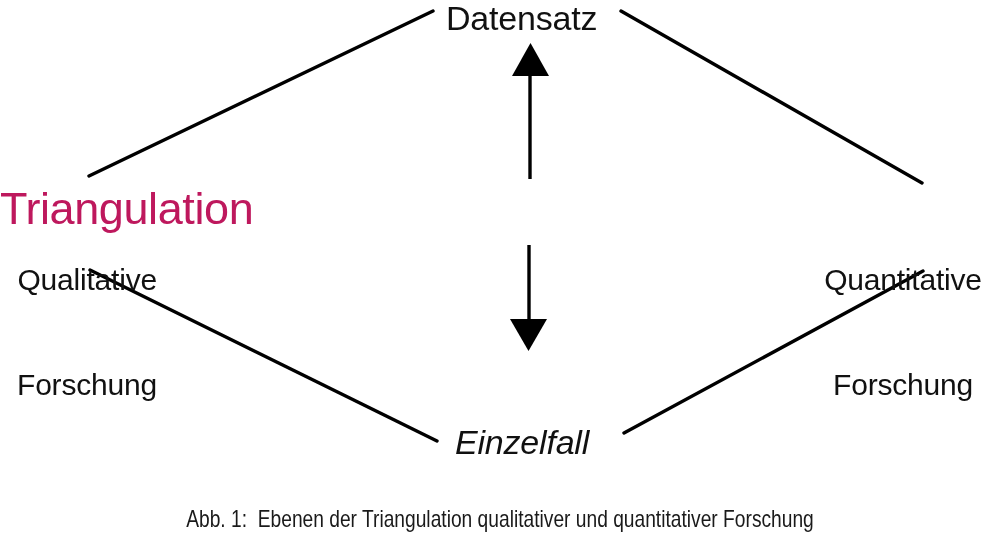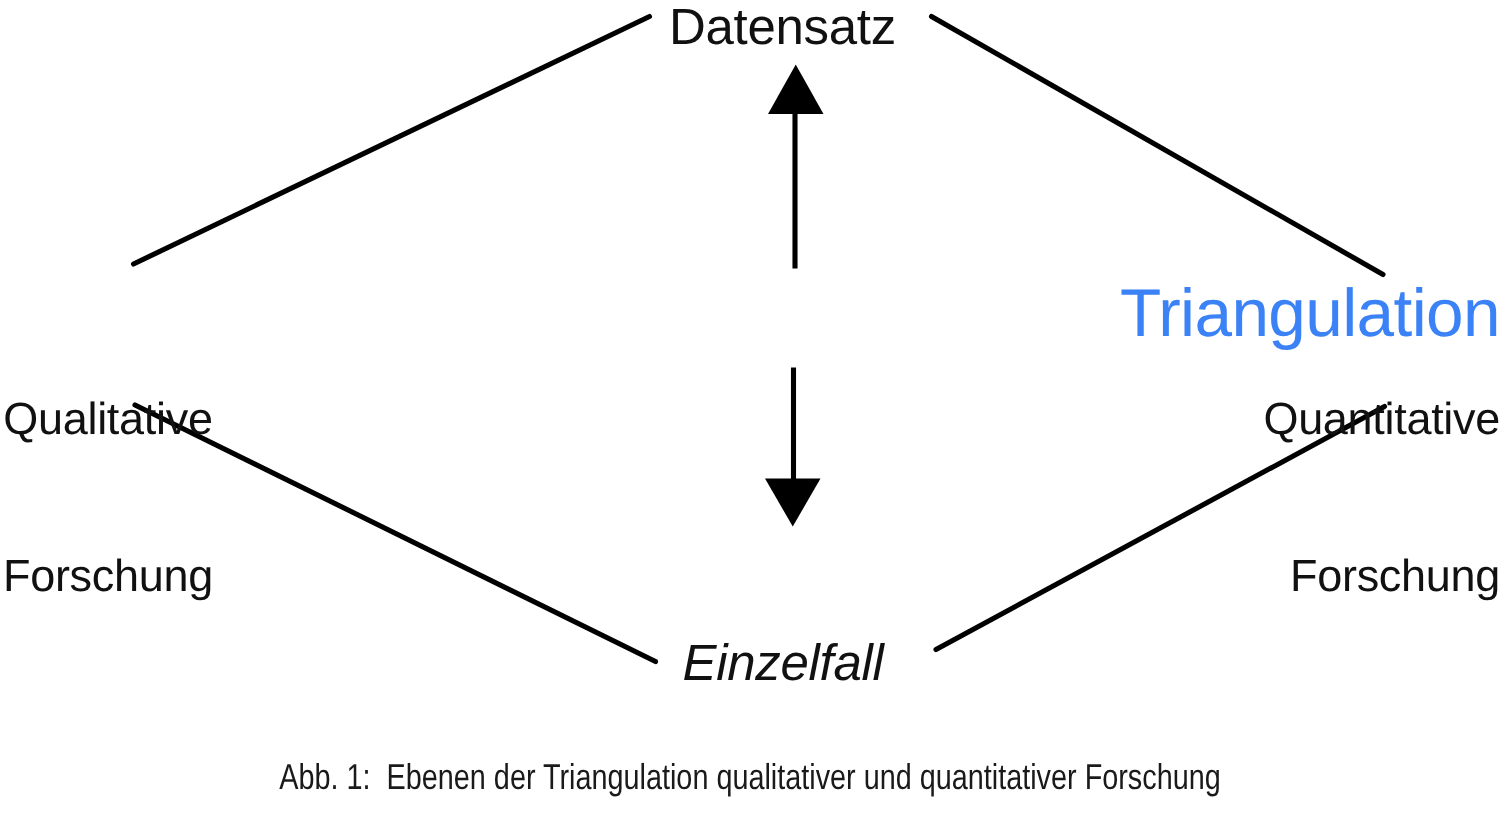--- a/index.html
+++ b/index.html
@@ -40,44 +40,44 @@
     top: 0px;
     font-size: 34px;
   }
   #label-einzelfall {
     left: 455px;
     top: 424px;
     font-size: 34px;
     font-style: italic;
   }
   #label-qualitative {
-    left: 2px;
+    left: 17px;
     top: 192px;
     font-size: 30px;
-    text-align: center;
+    text-align: right;
     line-height: 1.17;
   }
   #label-quantitative {
     left: 806px;
     top: 192px;
     font-size: 30px;
-    text-align: right;
+    text-align: center;
     width: 194px;
     line-height: 1.17;
   }
   #label-triangulation {
     position: absolute;
     left: 0;
     top: 183px;
     width: 1000px;
-    text-align: right;
+    text-align: left;
     font-size: 45px;
     font-family: "Liberation Sans", sans-serif;
     font-weight: 400;
-    color: #3b82f6;
+    color: #be185d;
     letter-spacing: -0.4px;
     white-space: pre;
   }
   #caption {
     position: absolute;
     left: 0;
     top: 505px;
     width: 1000px;
     text-align: center;
     font-family: "Liberation Sans Narrow", "Liberation Sans", sans-serif;

